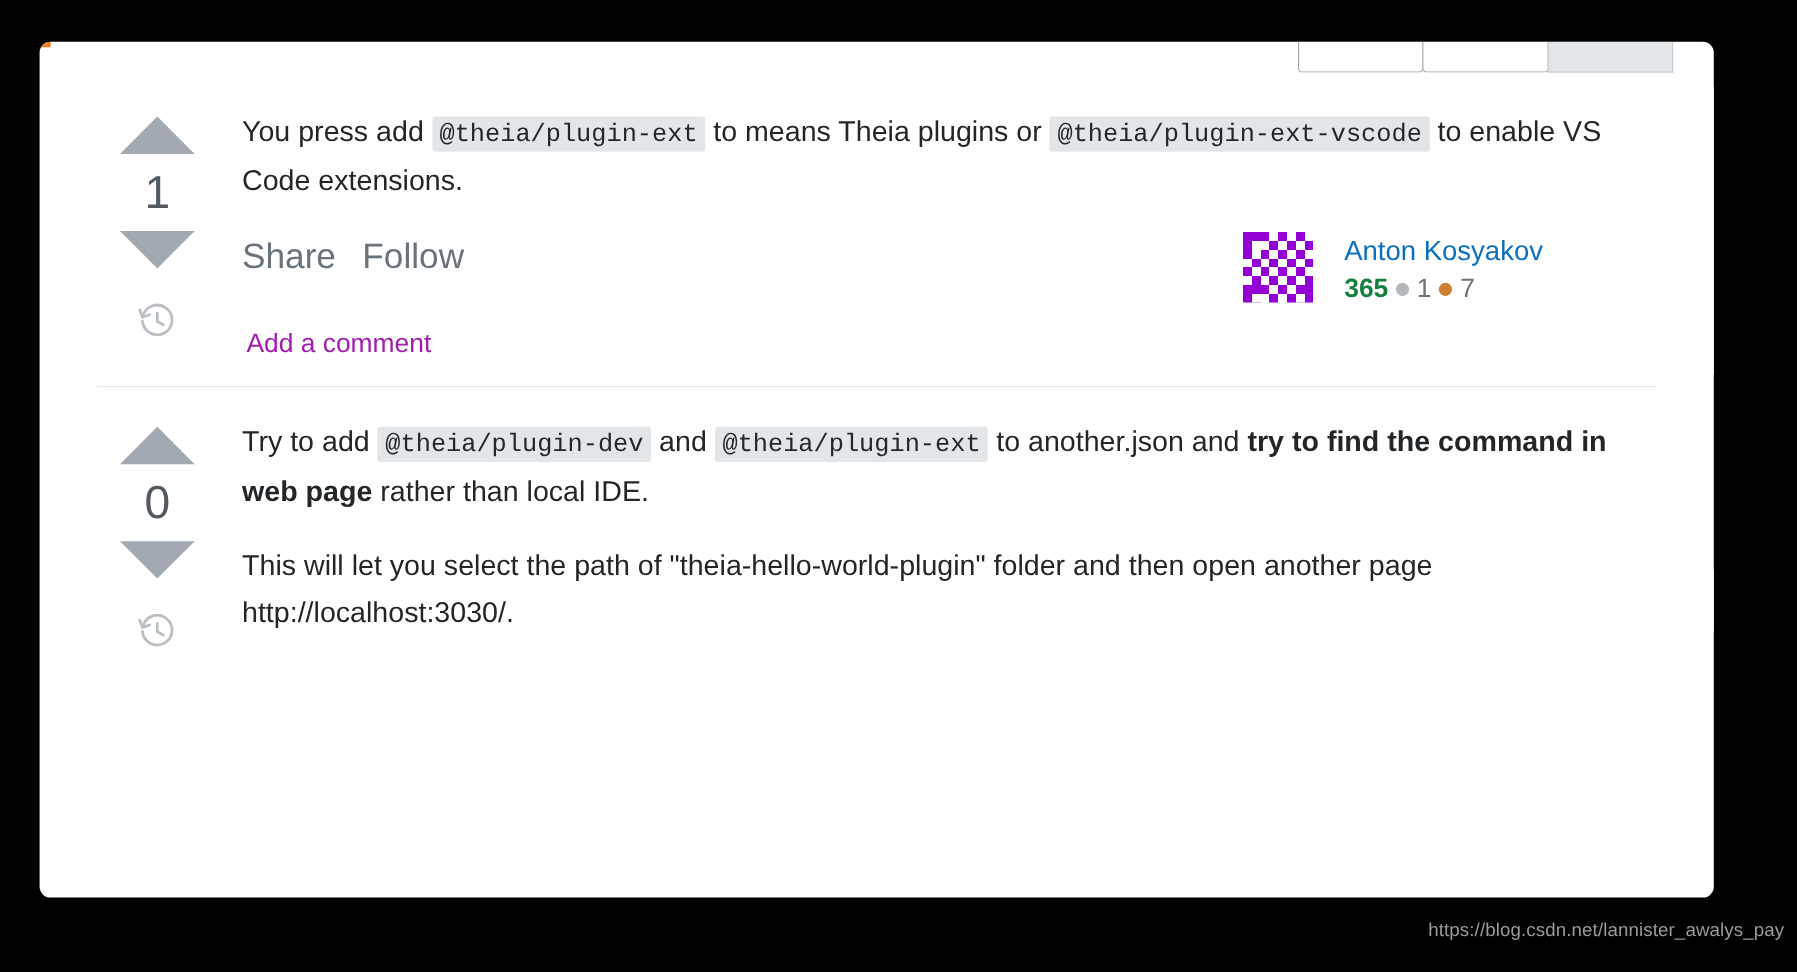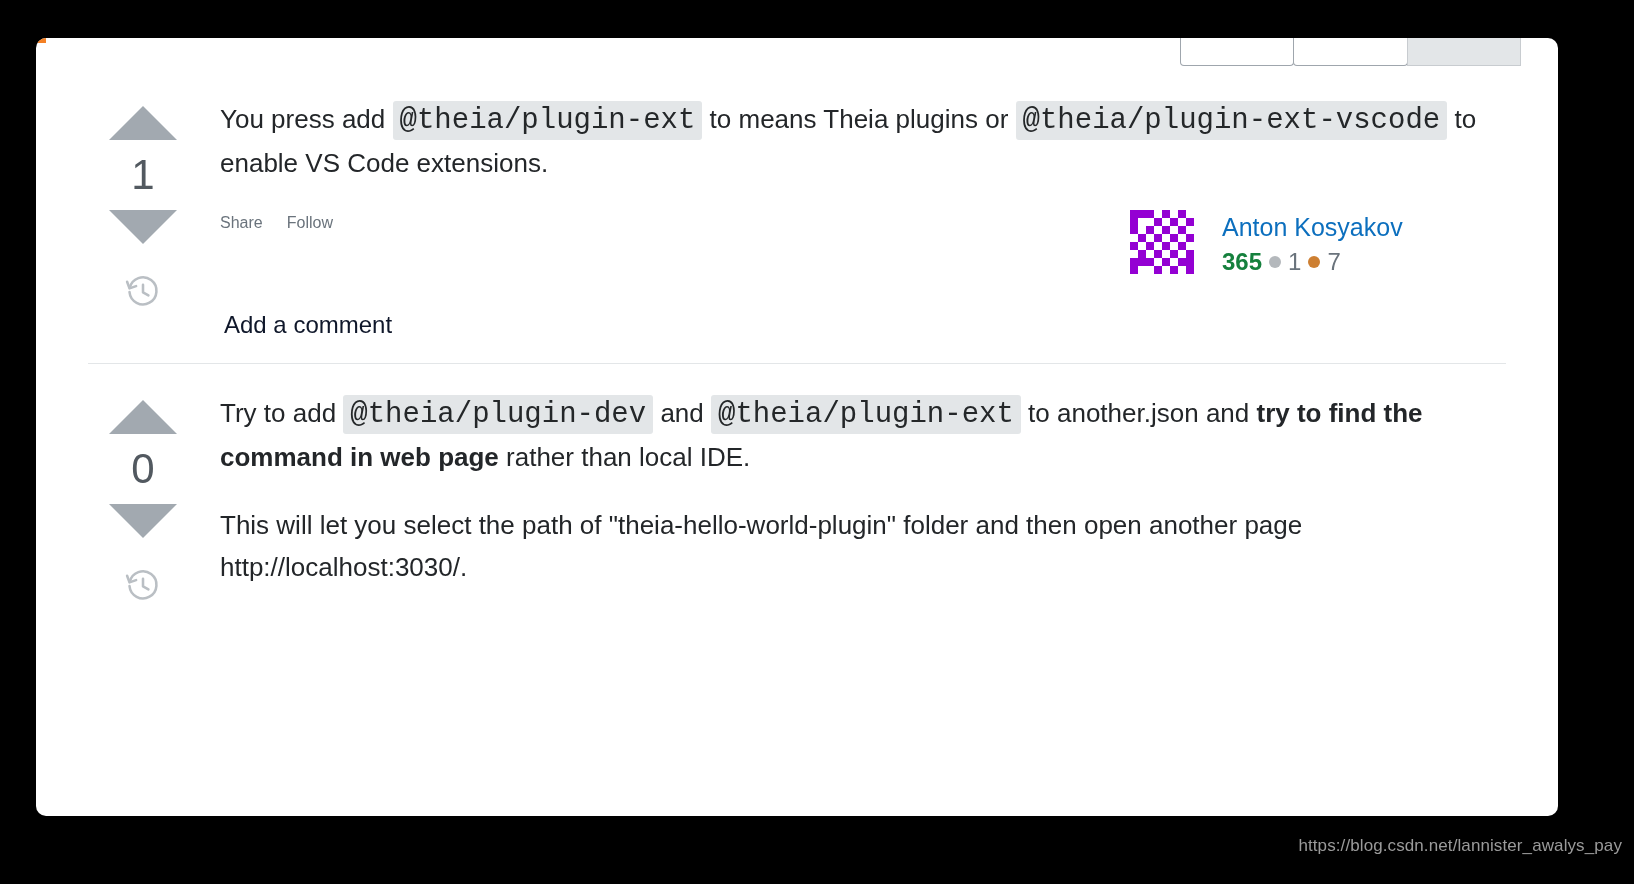--- a/index.html
+++ b/index.html
@@ -125,40 +125,40 @@
   .ptext {
     font-size: 26px;
     line-height: 42px;
     color: #232629;
     margin-bottom: 26px;
     word-wrap: break-word;
   }
 
   code.inline {
     font-family: "Liberation Mono", "DejaVu Sans Mono", monospace;
-    font-size: 29px;
+    font-size: 23px;
     background: #e3e6e8;
     color: #242729;
     border-radius: 3px;
     padding: 3px 7px;
     white-space: nowrap;
   }
   b, strong { font-weight: bold; color: #232629; }
 
   
   .actions-row {
     display: flex;
     align-items: flex-start;
     justify-content: space-between;
     margin-top: 6px;
   }
   .action-links {
     display: flex;
     gap: 24px;
-    font-size: 16px;
+    font-size: 32px;
     color: #6a737c;
     padding-top: 4px;
   }
   .action-links span { cursor: pointer; }
 
   
   .usercard {
     min-width: 380px;
     text-align: left;
     padding-left: 0px;
@@ -192,22 +192,22 @@
     font-size: 24px;
     color: #6a737c;
   }
   .rep-score { font-weight: bold; color: #15803d; }
   .badge-dot { width: 12px; height: 12px; border-radius: 50%; display: inline-block; }
   .badge-silver { background: #b4b8bc; }
   .badge-bronze { background: #cd7f32; }
 
   .add-comment {
     font-size: 24px;
-    color: #0f172a;
-    margin-top: 35px;
+    color: #a21caf;
+    margin-top: 22px;
     padding-left: 4px;
     cursor: pointer;
   }
 
   
   .edge-sliver {
     position: absolute;
     background: #ffffff;
   }
   #sliver-top   { right: 0px;  top: 40px;  width: 8px; height: 262px; }

